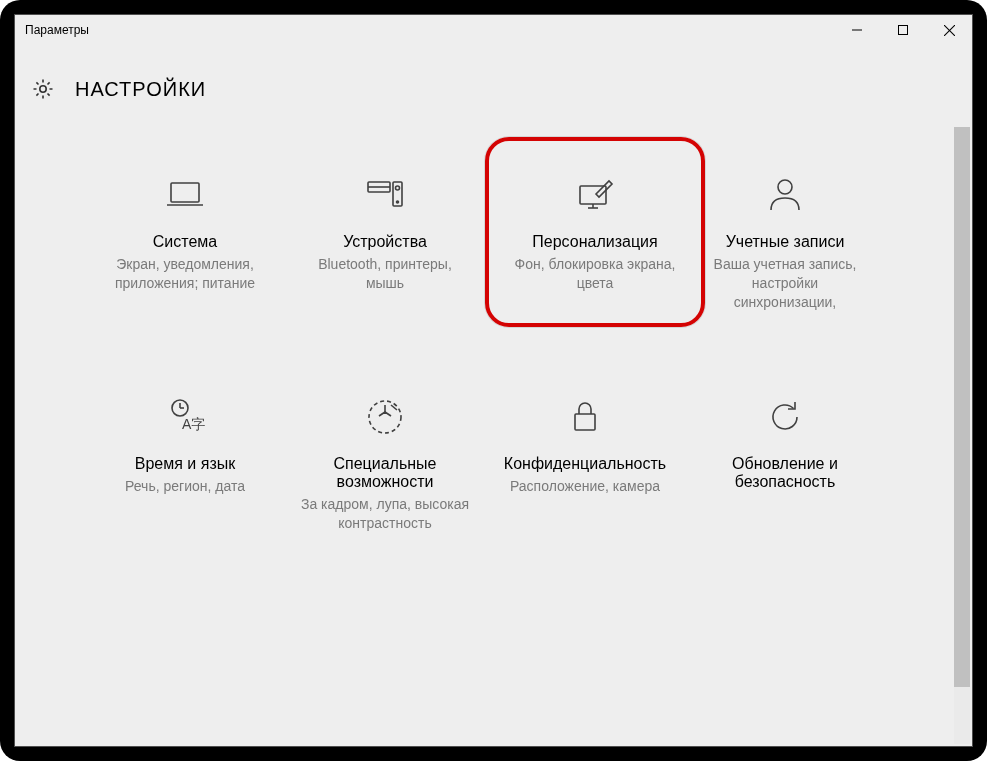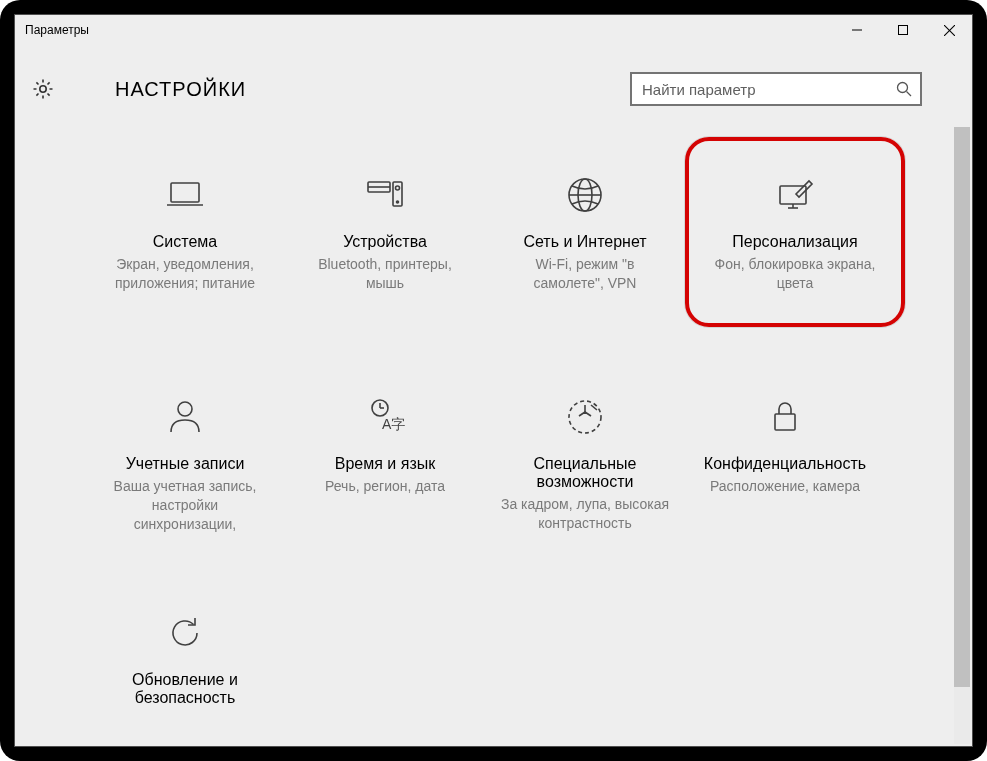--- a/index.html
+++ b/index.html
@@ -33,24 +33,23 @@
 .tb-btn {
   width: 46px; height: 30px;
   display: flex; align-items: center; justify-content: center;
   font-size: 12px; color: #000;
 }
 .tb-btn svg { stroke: #000; }
 
 .header-row {
   height: 48px;
   display: flex; align-items: center;
-  padding: 0 50px 0 14px;
+  padding: 0 72px 0 14px;
   margin-top: 20px;
   margin-bottom: 12px;
-  gap: 40px;
 }
 .gear-wrap { width: 28px; height: 28px; display:flex; align-items:center; justify-content:center; margin-right: 18px; }
 .page-title {
   font-size: 20px; font-weight: 400; color: #000;
   letter-spacing: 1px;
 }
 .search-wrap { margin-left: auto; }
 .search-box {
   width: 292px; height: 34px;
   border: 2px solid #747474;
@@ -132,31 +131,20 @@
   </div>
 
   <div class="header-row">
     <div class="gear-wrap">
       <svg width="24" height="24" viewBox="0 0 24 24" fill="none" stroke="#333" stroke-width="1.6">
         <circle cx="12" cy="12" r="3.2"></circle>
         <path d="M12 2.5v3M12 18.5v3M21.5 12h-3M5.5 12h-3M18.6 5.4l-2.1 2.1M7.5 16.5l-2.1 2.1M18.6 18.6l-2.1-2.1M7.5 7.5 5.4 5.4"></path>
       </svg>
     </div>
     <div class="page-title">НАСТРОЙКИ</div>
-    <div class="search-wrap">
-      <div class="search-box">
-        <span class="search-text">Найти параметр</span>
-        <span class="search-icon">
-          <svg width="16" height="16" viewBox="0 0 16 16" fill="none" stroke="#555" stroke-width="1.3">
-            <circle cx="6.5" cy="6.5" r="5"></circle>
-                <line x1="10.5" y1="10.5" x2="15" y2="15"></line>
-          </svg>
-        </span>
-      </div>
-    </div>
   </div>
 
   <div class="content-scroll">
     <div class="scrollbar-track"></div>
     <div class="scrollbar-thumb"></div>
 
     <div class="grid">
 
       <div class="tile">
         <div class="tile-icon">
@@ -176,33 +164,20 @@
             <line x1="6" y1="15" x2="28" y2="15"></line>
             <rect x="31" y="10" width="9" height="24" rx="1"></rect>
             <circle cx="35.5" cy="16" r="2"></circle>
             <circle cx="35.5" cy="30" r="1" fill="#404040"></circle>
           </svg>
         </div>
         <div class="tile-title">Устройства</div>
         <div class="tile-desc">Bluetooth, принтеры, мышь</div>
       </div>
 
-      <div class="tile">
-        <div class="tile-icon">
-          <svg width="46" height="46" viewBox="0 0 46 46">
-            <circle cx="23" cy="23" r="16"></circle>
-            <ellipse cx="23" cy="23" rx="7" ry="16"></ellipse>
-            <line x1="7" y1="23" x2="39" y2="23"></line>
-            <path d="M10 14 Q23 20 36 14"></path>
-            <path d="M10 32 Q23 26 36 32"></path>
-          </svg>
-        </div>
-        <div class="tile-title">Сеть и Интернет</div>
-        <div class="tile-desc">Wi-Fi, режим "в самолете", VPN</div>
-      </div>
 
       <div class="tile highlight">
         <div class="tile-icon">
           <svg width="46" height="46" viewBox="0 0 46 46">
             <rect x="8" y="14" width="26" height="18" rx="1"></rect>
             <line x1="16" y1="36" x2="26" y2="36"></line>
             <line x1="21" y1="32" x2="21" y2="36"></line>
             <path d="M24 22 L37 9 L40 12 L27 25 Z"></path>
           </svg>
         </div>

